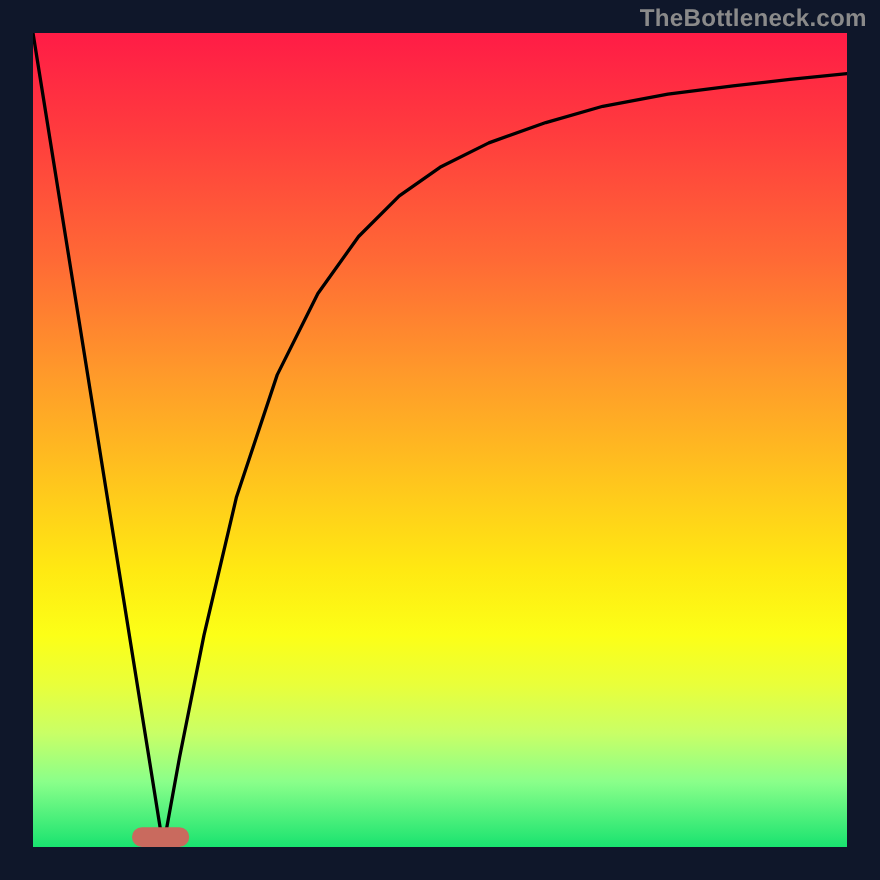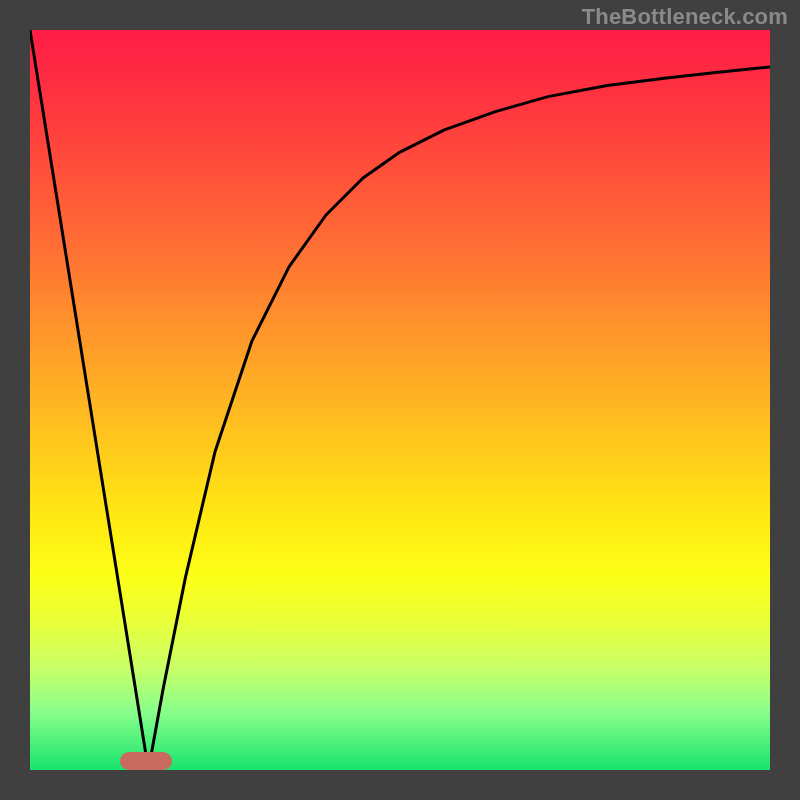--- a/index.html
+++ b/index.html
@@ -1,21 +1,21 @@
 <!DOCTYPE html>
 <html><head>
 <meta charset="utf-8">
 <style>
   * { margin: 0; padding: 0; box-sizing: border-box; }
   html, body { width: 800px; height: 800px; overflow: hidden; background: #000; }
   .stage {
     position: relative;
     width: 800px;
     height: 800px;
-    background: #404040;
+    background: #0f172a;
   }
   .plot {
     position: absolute;
     left: 30px;
     top: 30px;
     width: 740px;
     height: 740px;
     background: linear-gradient(
       to bottom,
       #ff1c46 0%,

